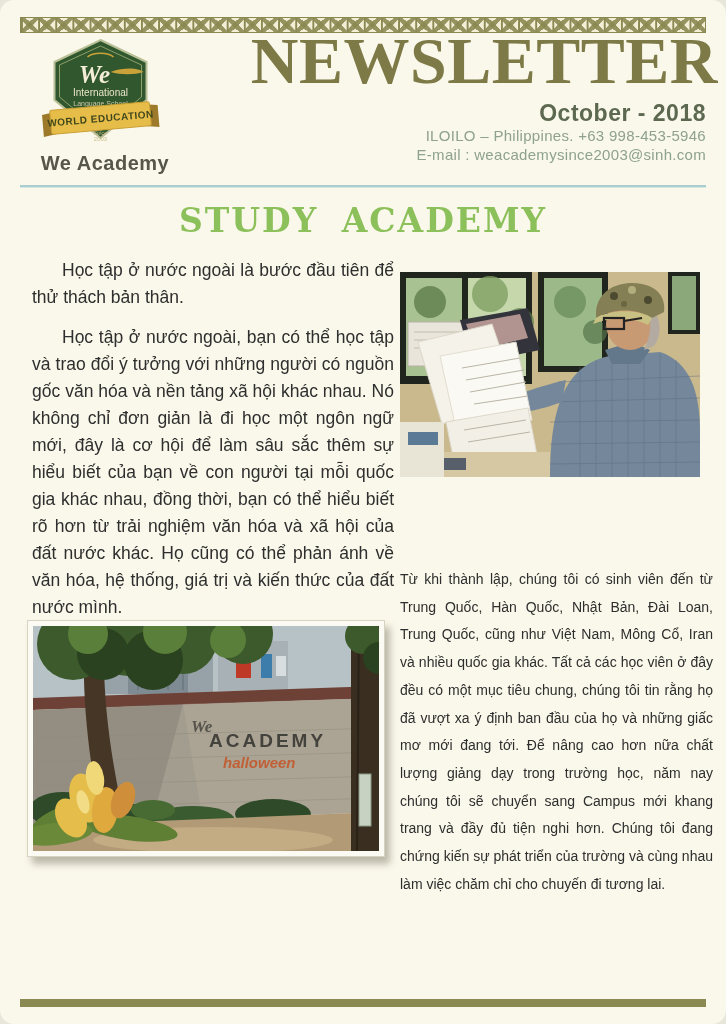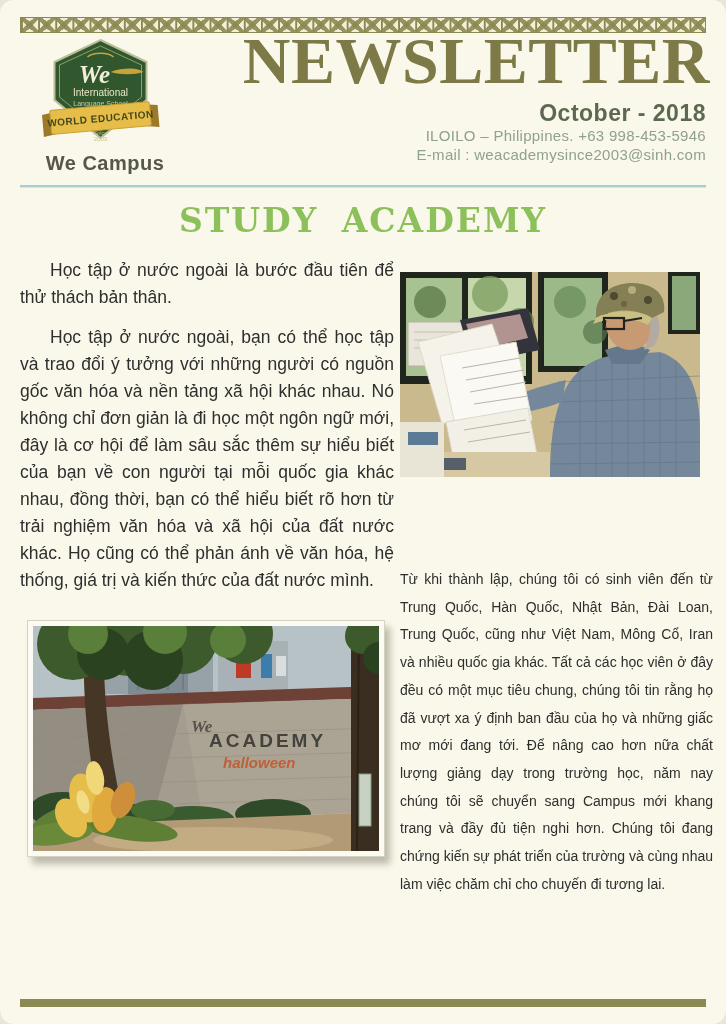--- a/index.html
+++ b/index.html
@@ -19,21 +19,21 @@
       linear-gradient(135deg, transparent 40%, rgba(139,137,82,.9) 40% 60%, transparent 60%),
       radial-gradient(circle, rgba(139,137,82,.8) 0 1.5px, transparent 1.6px);
     background-size:17.15px 14px, 17.15px 14px, 17.15px 14px, 17.15px 14px;
   }
   .logo { position:absolute; left:40px; top:38px; width:125px; text-align:center; }
   .logo-caption {
     position:absolute; left:30px; top:152px; width:150px; text-align:center;
     font-weight:bold; font-size:20px; letter-spacing:.5px; color:#57564A;
   }
   .title {
-    position:absolute; right:16px; top:28px; width:510px; text-align:right;
+    position:absolute; right:8px; top:28px; width:510px; text-align:right;
     font-family:"Liberation Serif", serif; font-weight:bold;
     font-size:66px; line-height:1; color:#7D7A48; letter-spacing:.5px;
   }
   .issue {
     position:absolute; right:20px; top:100px; width:400px; text-align:right;
     font-weight:bold; font-size:23px; color:#5D6850; letter-spacing:.5px;
   }
   .contact1, .contact2 {
     position:absolute; right:20px; width:420px; text-align:right;
     font-size:15px; color:#8FA18F; letter-spacing:.3px;
@@ -46,21 +46,21 @@
   }
   .heading {
     position:absolute; left:0; top:201px; width:726px; text-align:center;
     font-family:"DejaVu Serif", serif; font-weight:bold;
     font-size:33px; color:#8CC05A; letter-spacing:2px; word-spacing:10px;
   }
   .col-left {
     position:absolute; left:20px; top:257px; width:374px;
     font-size:17.5px; line-height:27px; text-align:justify;
   }
-  .col-left p { text-indent:30px; margin:0 0 13px 0; }
+  .col-left p { text-indent:30px; margin:0 0 13px 12px; }
   .col-right {
     position:absolute; left:400px; top:546px; width:313px;
     font-size:14px; line-height:27.7px; text-align:justify;margin-top:20px;
   }
   .photo1 { position:absolute; left:400px; top:272px; width:300px; height:205px; }
   .photo2 {
     position:absolute; left:27px; top:620px; width:358px;
     background:#FBFAF3; border:1px solid #D8D2C0; padding:5px;
     box-shadow:5px 7px 7px rgba(95,90,75,.4);
   }
@@ -89,21 +89,21 @@
       <g transform="rotate(-5 58 80)">
         <polygon points="0,72 14,70 14,92 0,94" fill="#9C7A2A"></polygon>
         <polygon points="102,70 116,72 116,94 102,92" fill="#9C7A2A"></polygon>
         <rect x="8" y="68" width="100" height="24" rx="2" fill="#E7BD4A" stroke="#CAA035"></rect>
         <text x="58" y="84" text-anchor="middle" font-size="10" font-weight="bold" fill="#41481C" letter-spacing="0.5">WORLD EDUCATION</text>
       </g>
       <text x="58" y="97" text-anchor="middle" font-size="5.5" fill="#C9BD8A">Since</text>
       <text x="58" y="103" text-anchor="middle" font-size="6" fill="#C9BD8A">2003</text>
     </svg>
   </div>
-  <div class="logo-caption">We Campus</div>
+  <div class="logo-caption">We Academy</div>
 
   <h1 class="title">NEWSLETTER</h1>
   <div class="issue">October - 2018</div>
   <div class="contact1">ILOILO – Philippines. +63 998-453-5946</div>
   <div class="contact2">E-mail : weacademysince2003@sinh.com</div>
 
   <div class="divider-teal"></div>
 
   <h2 class="heading">STUDY ACADEMY</h2>
 

